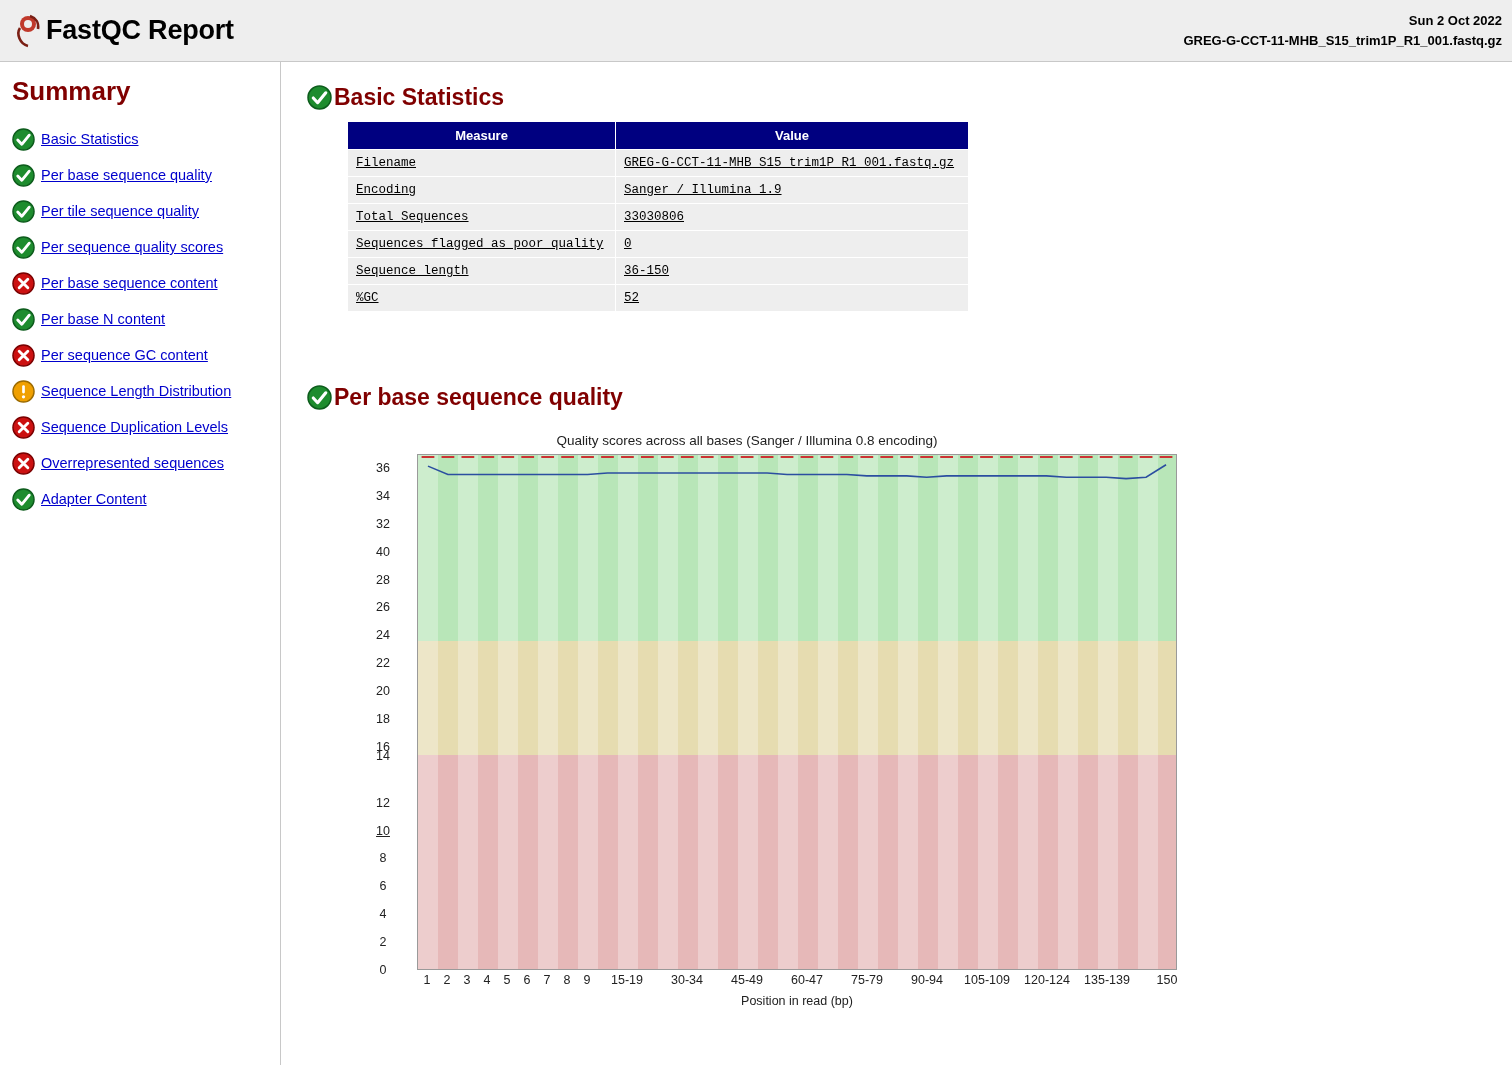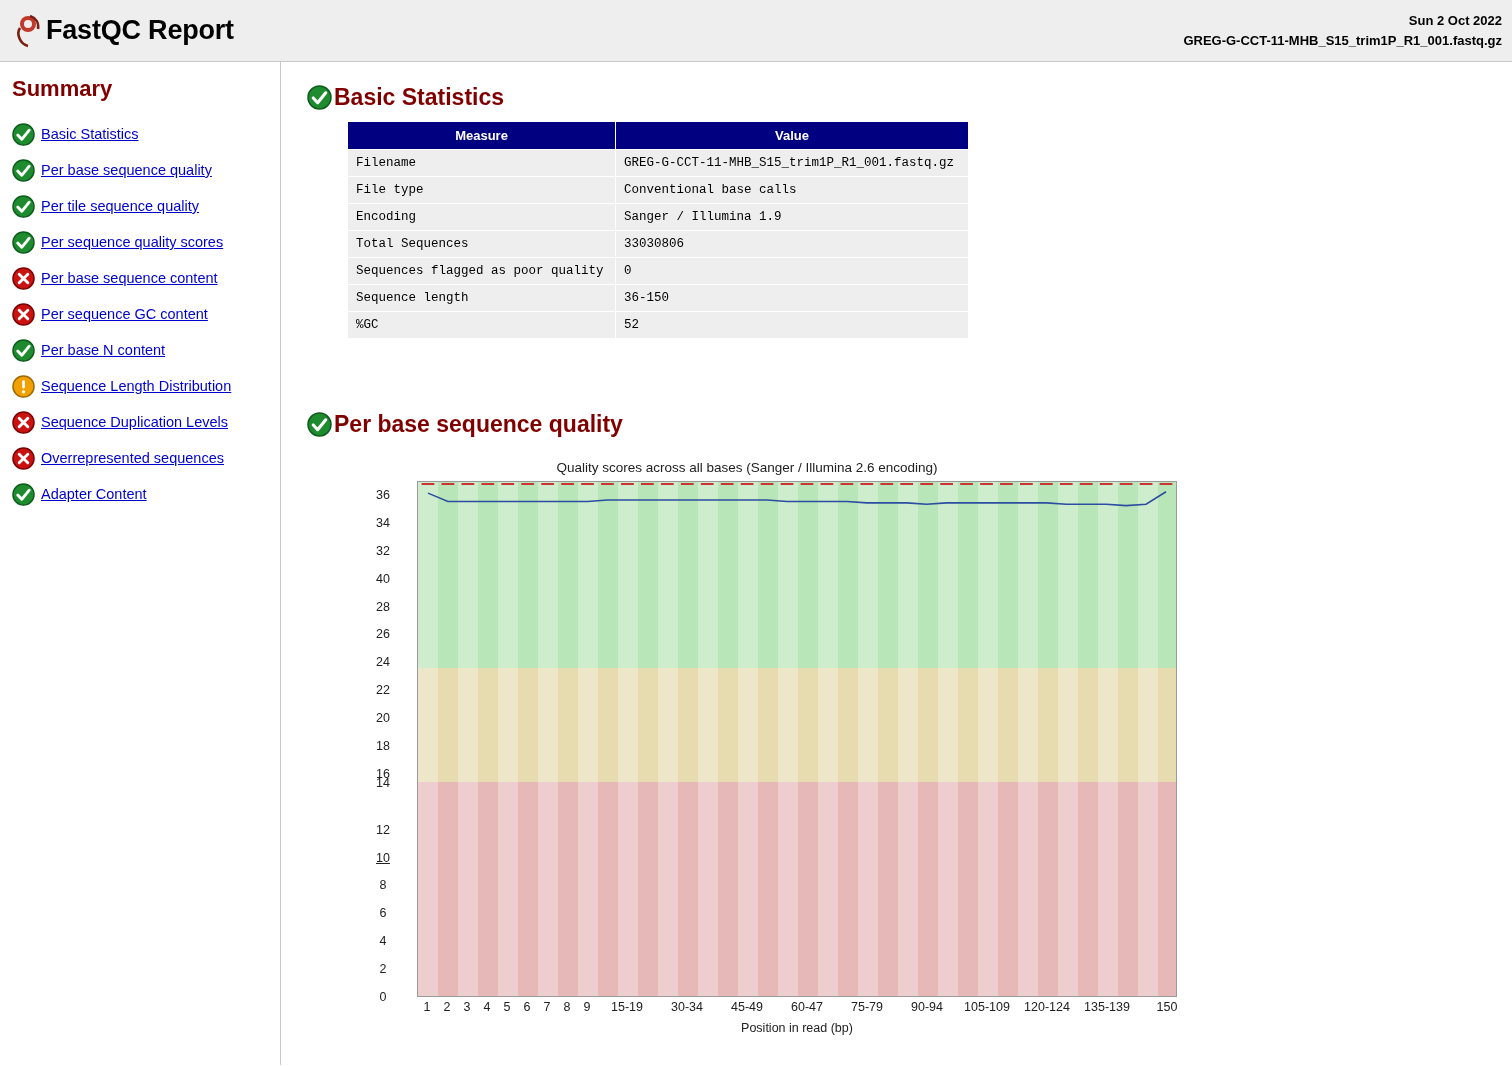--- a/index.html
+++ b/index.html
@@ -55,21 +55,21 @@
   #main {
     flex: 1;
     padding: 14px 0 0 18px;
     position: relative;
     overflow: hidden;
   }
 
   
   #summary-title {
     color: #800000;
-    font-size: 22px;
+    font-size: 26px;
     font-weight: bold;
     margin: 0 0 14px 0;
   }
   .sum-item {
     display: flex;
     align-items: center;
     height: 36px;
     text-decoration: none;
   }
   .sum-label {
@@ -110,20 +110,21 @@
     font-weight: bold;
     padding: 6px 4px;
     text-align: center;
     border: 1px solid #ffffff;
   }
   #basic-stats-table td {
     background: #eeeeee;
     color: #000000;
     padding: 6px 8px;
     border: 1px solid #ffffff;
+    text-decoration: underline;
   }
   #basic-stats-table td.measure { width: 268px; }
 
   
   #pbsq-wrap { margin-left: 48px; margin-top: 22px; position: relative; }
   #chart-title {
     font-size: 13.5px;
     color: #222222;
     text-align: center;
     width: 800px;
@@ -257,35 +258,35 @@
             <circle cx="12" cy="12" r="11" fill="#cc1111" stroke="#7a0000" stroke-width="1.5"></circle>
             <path d="M7.5 7.5 L16.5 16.5 M16.5 7.5 L7.5 16.5" stroke="#ffffff" stroke-width="3" stroke-linecap="round"></path>
           </svg>
       </span>
       <span class="sum-label">Per base sequence content</span>
     </a>
 
     <a class="sum-item" href="#">
       <span class="status-icon">
         <svg viewBox="0 0 24 24" width="23" height="23">
+            <circle cx="12" cy="12" r="11" fill="#1e8c2e" stroke="#0d5c1c" stroke-width="1.5"></circle>
+            <path d="M6 12.5 L10.2 17 L18 7.5" stroke="#ffffff" stroke-width="3" fill="none" stroke-linecap="round" stroke-linejoin="round"></path>
+          </svg>
+      </span>
+      <span class="sum-label">Per base N content</span>
+    </a>
+
+    <a class="sum-item" href="#">
+      <span class="status-icon">
+        <svg viewBox="0 0 24 24" width="23" height="23">
             <circle cx="12" cy="12" r="11" fill="#cc1111" stroke="#7a0000" stroke-width="1.5"></circle>
             <path d="M7.5 7.5 L16.5 16.5 M16.5 7.5 L7.5 16.5" stroke="#ffffff" stroke-width="3" stroke-linecap="round"></path>
           </svg>
       </span>
       <span class="sum-label">Per sequence GC content</span>
-    </a>
-
-    <a class="sum-item" href="#">
-      <span class="status-icon">
-        <svg viewBox="0 0 24 24" width="23" height="23">
-            <circle cx="12" cy="12" r="11" fill="#1e8c2e" stroke="#0d5c1c" stroke-width="1.5"></circle>
-            <path d="M6 12.5 L10.2 17 L18 7.5" stroke="#ffffff" stroke-width="3" fill="none" stroke-linecap="round" stroke-linejoin="round"></path>
-          </svg>
-      </span>
-      <span class="sum-label">Per base N content</span>
     </a>
 
     <a class="sum-item" href="#">
       <span class="status-icon">
         <svg viewBox="0 0 24 24" width="23" height="23">
             <circle cx="12" cy="12" r="11" fill="#f0a000" stroke="#9c6b00" stroke-width="1.5"></circle>
             <rect x="10.6" y="5.5" width="2.8" height="8.5" rx="1.2" fill="#ffffff"></rect>
             <circle cx="12" cy="17.5" r="1.7" fill="#ffffff"></circle>
           </svg>
       </span>
@@ -341,24 +342,20 @@
           <th>Measure</th>
           <th>Value</th>
         </tr>
       </thead>
       <tbody>
         <tr>
           <td class="measure">Filename</td>
           <td>GREG-G-CCT-11-MHB_S15_trim1P_R1_001.fastq.gz</td>
         </tr>
         <tr>
-          <td class="measure">File type</td>
-          <td>Conventional base calls</td>
-        </tr>
-        <tr>
           <td class="measure">Encoding</td>
           <td>Sanger / Illumina 1.9</td>
         </tr>
         <tr>
           <td class="measure">Total Sequences</td>
           <td>33030806</td>
         </tr>
         <tr>
           <td class="measure">Sequences flagged as poor quality</td>
           <td>0</td>
@@ -378,21 +375,21 @@
       <span class="status-icon">
         <svg viewBox="0 0 24 24" width="25" height="25">
             <circle cx="12" cy="12" r="11" fill="#1e8c2e" stroke="#0d5c1c" stroke-width="1.5"></circle>
             <path d="M6 12.5 L10.2 17 L18 7.5" stroke="#ffffff" stroke-width="3" fill="none" stroke-linecap="round" stroke-linejoin="round"></path>
           </svg>
       </span>
       <span class="module-title">Per base sequence quality</span>
     </div>
 
     <div id="pbsq-wrap">
-      <div id="chart-title">Quality scores across all bases (Sanger / Illumina 2.6 encoding)</div>
+      <div id="chart-title">Quality scores across all bases (Sanger / Illumina 0.8 encoding)</div>
       <div id="chart-area">
         <div id="y-axis">
             <div class="ytick" style="top: 516px;">0</div>
             <div class="ytick" style="top: 488.108px;">2</div>
             <div class="ytick" style="top: 460.216px;">4</div>
             <div class="ytick" style="top: 432.324px;">6</div>
             <div class="ytick" style="top: 404.432px;">8</div>
             <div class="ytick" style="top: 376.541px; text-decoration: underline;">10</div>
             <div class="ytick" style="top: 348.649px;">12</div>
             <div class="ytick" style="top: 302px;">14</div>

